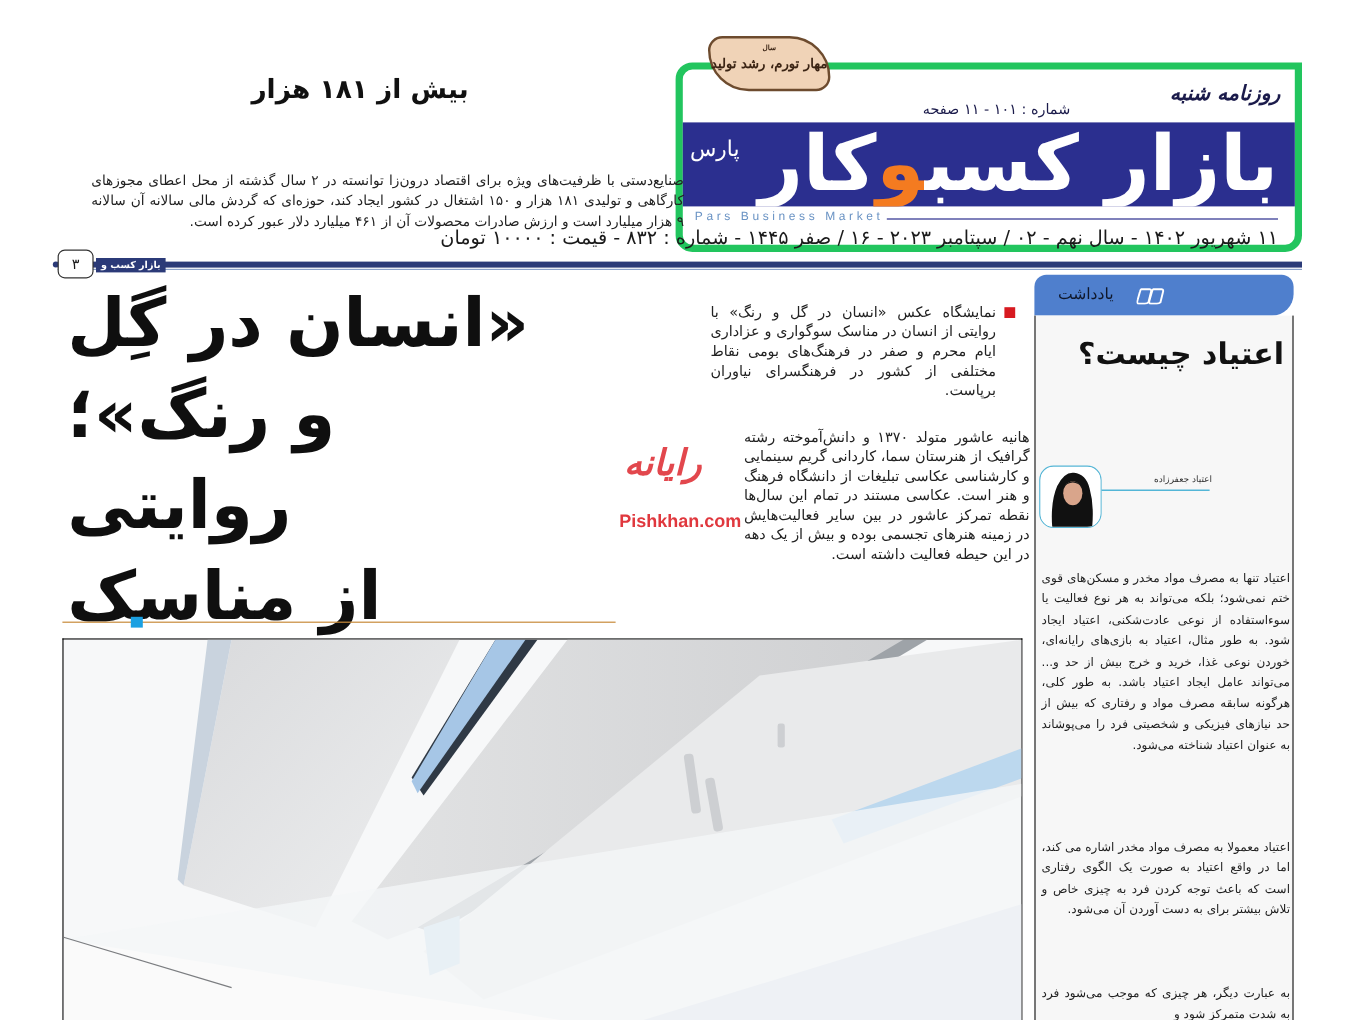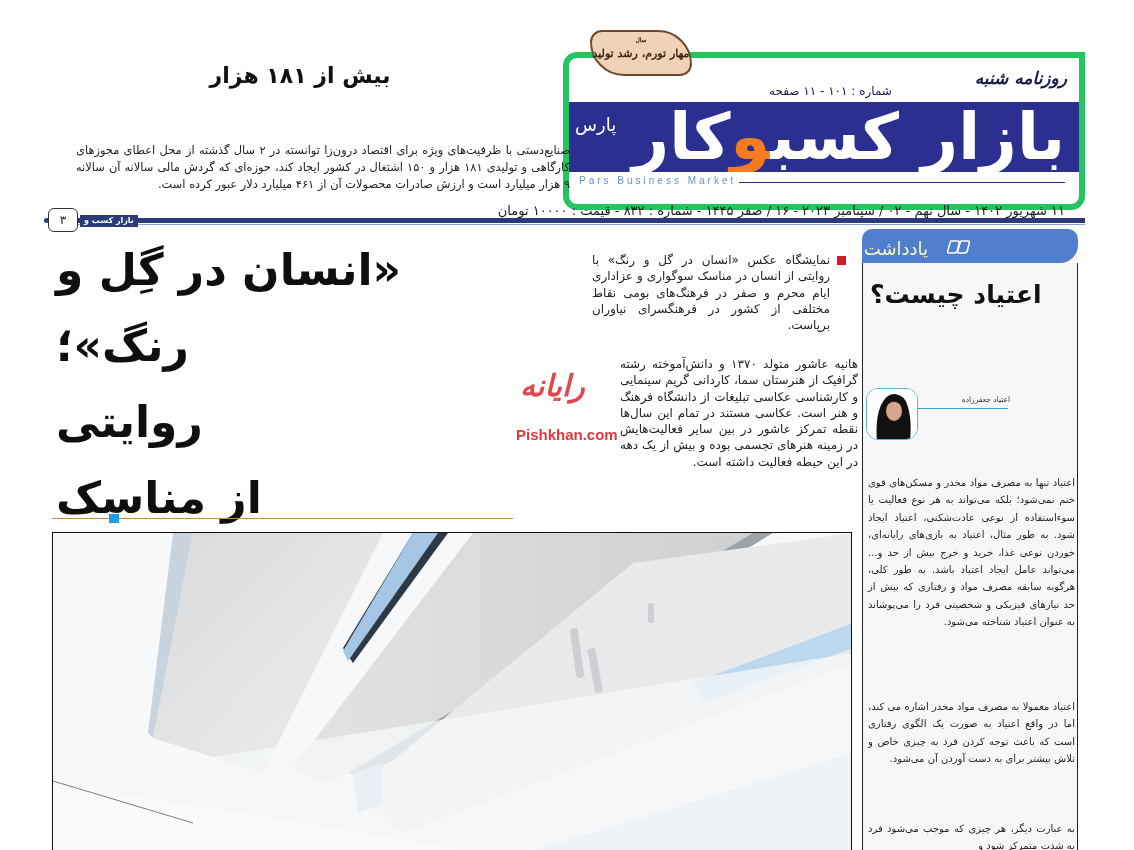--- a/index.html
+++ b/index.html
@@ -39,21 +39,21 @@
   .mast-pars {
     position: absolute; left: 6px; top: 12px; direction: rtl;
     font-size: 18px; font-weight: normal; color: #fff;
   }
   .mast-latin {
     position: absolute; left: 10px; top: 117px; font-size: 10px; letter-spacing: 3px;
     color: #6a93c4; font-family: "Liberation Sans", sans-serif;
   }
   .mast-latin-line { position: absolute; left: 170px; right: 14px; top: 124px; height: 1px; background: #2b2f8f; }
   .mast-date {
-    position: absolute; right: 14px; top: 130px; direction: rtl; font-size: 13px; color: #1a1a1a; white-space: nowrap; margin-top: 15px;
+    position: absolute; right: 14px; top: 130px; direction: rtl; font-size: 16px; color: #1a1a1a; white-space: nowrap;
   }
 
   
   .teaser-title {
     position: absolute; left: 120px; top: 38px; width: 360px; text-align: center; direction: rtl;
     font-size: 22px; font-weight: bold; line-height: 36px; color: #111; margin-top: 20px;
   }
   .teaser-body {
     position: absolute; left: 56px; top: 142px; width: 494px; direction: rtl; text-align: justify;
     font-size: 11.4px; line-height: 16.8px; color: #222; margin-left: 20px;
@@ -69,21 +69,21 @@
   }
   .section-tag {
     position: absolute; left: 80px; top: 215px; width: 58px; height: 12px; background: #2b3a78;
     color: #fff; font-size: 8px; line-height: 12px; text-align: center; direction: rtl; font-weight: bold;
   }
   .rule-dot { position: absolute; left: 44px; top: 218px; width: 5px; height: 5px; border-radius: 50%; background: #2b3a78; }
 
   
   .headline {
     position: absolute; left: 56px; top: 232px; width: 420px; direction: rtl; text-align: left;
-    font-size: 44px; font-weight: bold; line-height: 76px; color: #0f0f0f; letter-spacing: -1px;
+    font-size: 56px; font-weight: bold; line-height: 76px; color: #0f0f0f; letter-spacing: -1px;
   }
   .headline span { display: block; direction: rtl; text-align: left; }
   .headline-rule { position: absolute; left: 52px; top: 518px; width: 461px; height: 1px; background: #c88a3a; }
   .headline-marker { position: absolute; left: 109px; top: 514px; width: 10px; height: 9px; background: #1ba0e2; }
 
   
   .lead-item { position: absolute; direction: rtl; text-align: justify; font-size: 12px; line-height: 16.3px; color: #222; }
   .lead-item .bullet { position: absolute; right: -16px; top: 4px; width: 9px; height: 9px; background: #d71a20; }
   .lead-1 { left: 592px; top: 252px; width: 238px; }
   .lead-2 { left: 620px; top: 356px; width: 238px; }
@@ -98,27 +98,27 @@
     position: absolute; left: 52px; top: 532px; width: 800px; height: 318px; overflow: hidden;
     border: 1px solid #111; border-bottom: none; background: #f4f5f6;
   }
   .photo svg { display: block; }
 
   
   .note-tab {
     position: absolute; left: 862px; top: 229px; width: 216px; height: 34px;
     background: #4f7fcd; border-radius: 10px 10px 18px 0;
   }
-  .note-tab-label { position: absolute; right: 150px; top: 9px; color: #fef9c3; font-size: 18px; direction: rtl; }
+  .note-tab-label { position: absolute; right: 150px; top: 9px; color: #0f172a; font-size: 13px; direction: rtl; }
   .note-tab-icon { position: absolute; left: 85px; top: 10px; }
   .note-box {
     position: absolute; left: 862px; top: 263px; width: 216px; height: 600px;
     border-left: 1px solid #222; border-right: 1px solid #222; background: #f7f7f7;
   }
-  .note-title { position: absolute; left: 870px; top: 280px; width: 200px; text-align: left; direction: rtl; font-size: 25px; font-weight: bold; color: #111; }
+  .note-title { position: absolute; left: 870px; top: 280px; width: 200px; text-align: right; direction: rtl; font-size: 25px; font-weight: bold; color: #111; }
   .author-photo {
     position: absolute; left: 866px; top: 388px; width: 52px; height: 52px; border-radius: 12px;
     border: 1px solid #56b6d6; overflow: hidden; background: #fff;
   }
   .author-line { position: absolute; left: 918px; top: 408px; width: 90px; height: 1px; background: #2ba6cf; }
   .author-name { position: absolute; left: 940px; top: 395px; width: 70px; text-align: right; direction: rtl; font-size: 7.5px; color: #333; }
   .note-para { position: absolute; left: 868px; width: 207px; direction: rtl; text-align: justify; font-size: 10px; line-height: 17.4px; color: #1e1e1e; }
   .note-p1 { top: 474px; }
   .note-p2 { top: 698px; }
   .note-p3 { top: 820px; }

